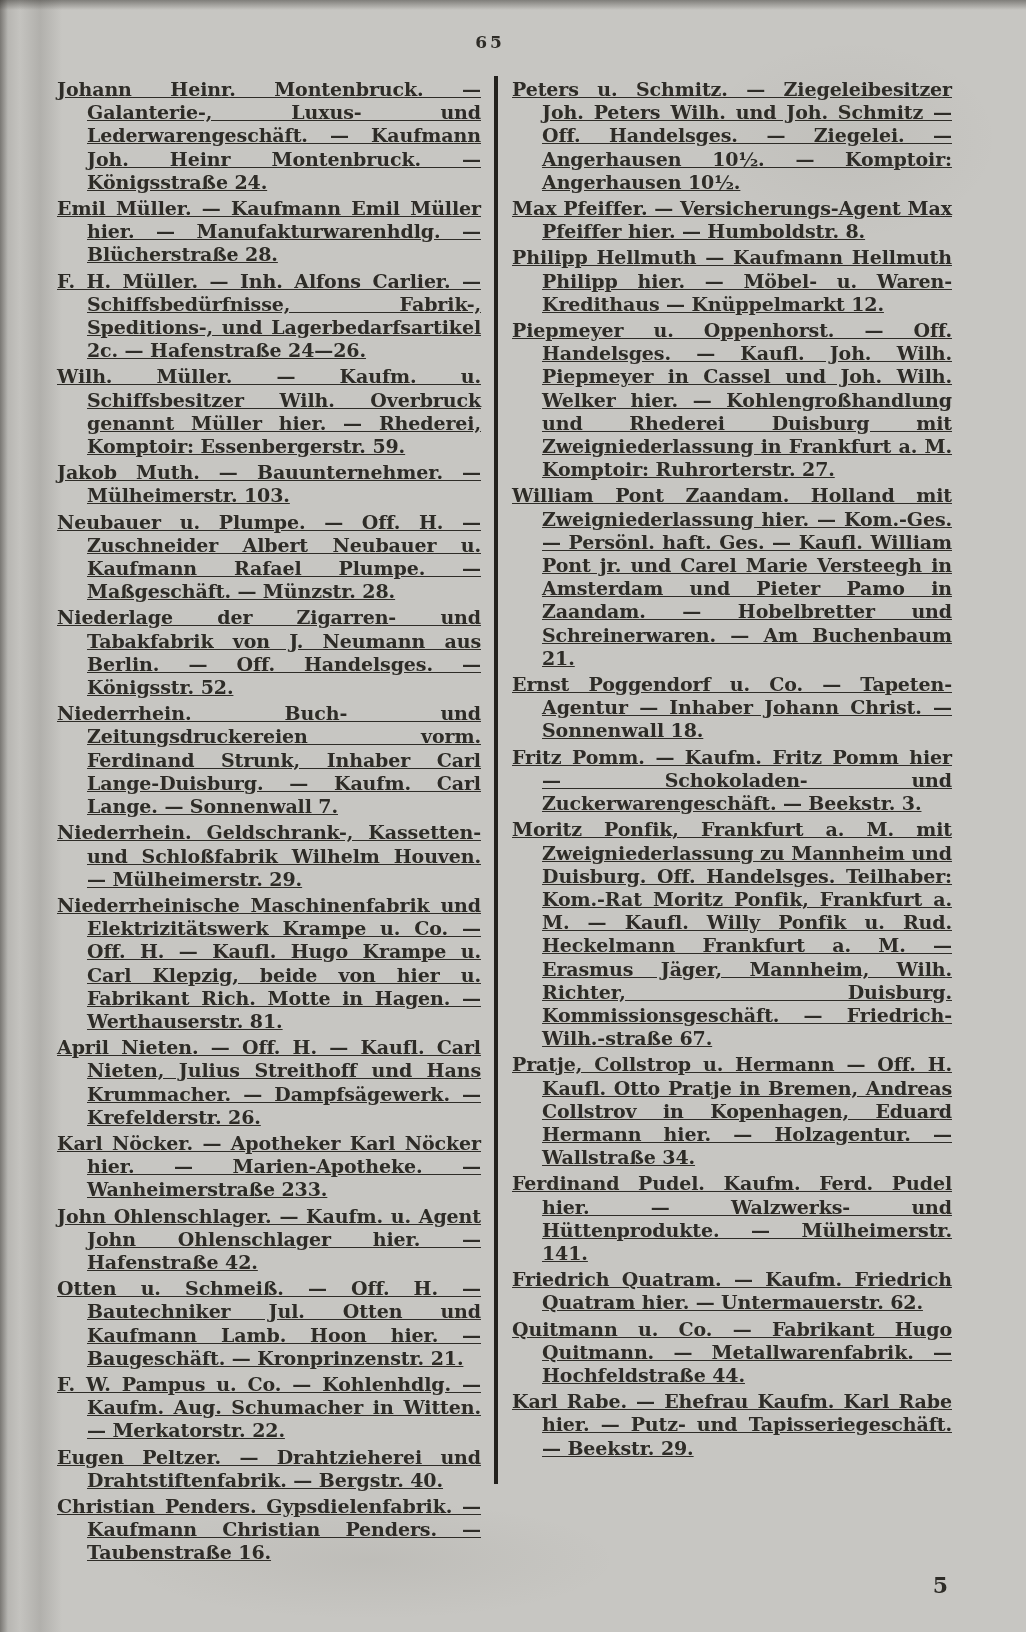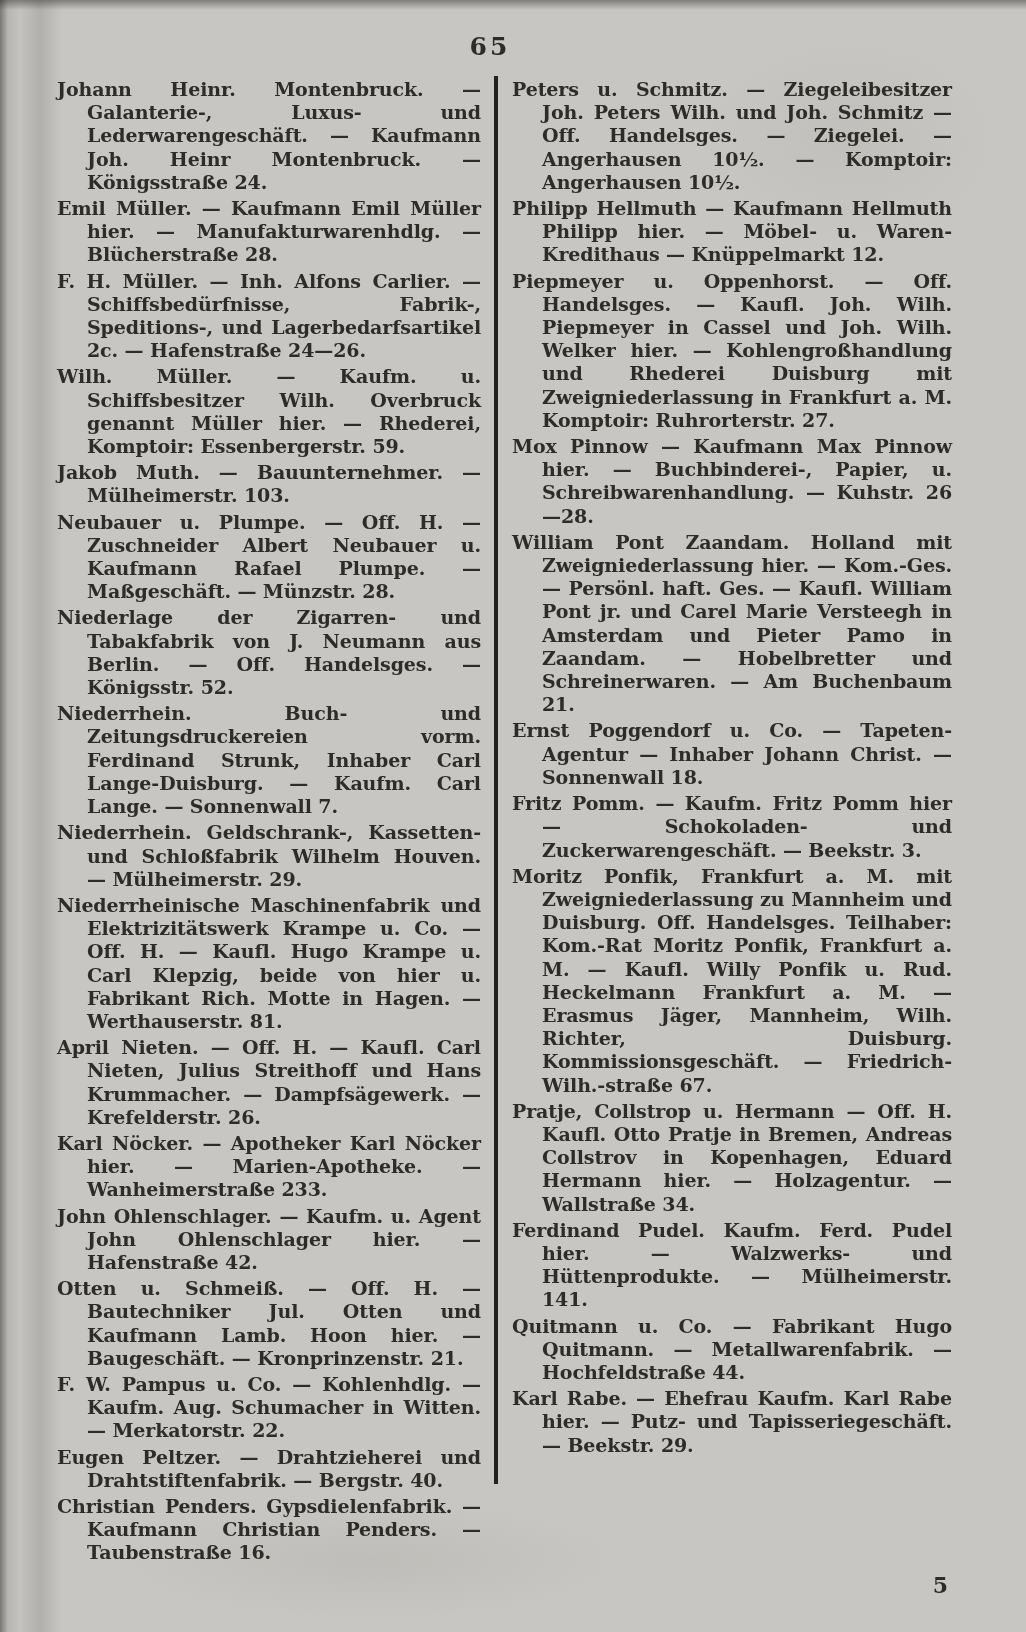--- a/index.html
+++ b/index.html
@@ -40,21 +40,21 @@
   }
   .stain-b {
     position: absolute; left: 700px; top: 40px; width: 300px; height: 200px;
     background: radial-gradient(ellipse at center, rgba(90,85,75,0.06), rgba(90,85,75,0) 70%);
     pointer-events: none;
   }
   .page-number {
     position: absolute;
     top: 32px; left: 430px; width: 120px;
     text-align: center;
-    font-size: 25px;
+    font-size: 17px;
     font-weight: 700;
     letter-spacing: 3px;
   }
   .column {
     position: absolute;
     top: 78px;
     font-size: 19px;
     line-height: 23.2px;
     font-weight: 700;
     letter-spacing: -0.1px;
@@ -65,20 +65,21 @@
     position: absolute;
     left: 494px; top: 76px;
     width: 4px; height: 1408px;
     background: #23211d;
   }
   .entry {
     margin: 0 0 3px 0;
     padding-left: 30px;
     text-indent: -30px;
     text-align: justify;
+    text-decoration: underline;
   }
   .signature {
     position: absolute;
     right: 78px; bottom: 34px;
     font-size: 22px;
     font-weight: 700;
   }
 </style>
 </head>
 <body>
@@ -108,27 +109,28 @@
       <p class="entry">Otten u. Schmeiß. — Off. H. — Bautechniker Jul. Otten und Kaufmann Lamb. Hoon hier. — Baugeschäft. — Kronprinzenstr. 21.</p>
       <p class="entry">F. W. Pampus u. Co. — Kohlenhdlg. — Kaufm. Aug. Schumacher in Witten. — Merkatorstr. 22.</p>
       <p class="entry">Eugen Peltzer. — Drahtzieherei und Drahtstiftenfabrik. — Bergstr. 40.</p>
       <p class="entry">Christian Penders. Gypsdielenfabrik. — Kaufmann Christian Penders. — Taubenstraße 16.</p>
     </div>
 
   <div class="divider"></div>
 
   <div class="column column-right" id="col-right">
       <p class="entry">Peters u. Schmitz. — Ziegeleibesitzer Joh. Peters Wilh. und Joh. Schmitz — Off. Handelsges. — Ziegelei. — Angerhausen 10½. — Komptoir: Angerhausen 10½.</p>
+      <p class="entry">Max Pfeiffer. — Versicherungs-Agent Max Pfeiffer hier. — Humboldstr. 8.</p>
       <p class="entry">Philipp Hellmuth — Kaufmann Hellmuth Philipp hier. — Möbel- u. Waren-Kredithaus — Knüppelmarkt 12.</p>
       <p class="entry">Piepmeyer u. Oppenhorst. — Off. Handelsges. — Kaufl. Joh. Wilh. Piepmeyer in Cassel und Joh. Wilh. Welker hier. — Kohlengroßhandlung und Rhederei Duisburg mit Zweigniederlassung in Frankfurt a. M. Komptoir: Ruhrorterstr. 27.</p>
-      <p class="entry">Mox Pinnow — Kaufmann Max Pinnow hier. — Buchbinderei-, Papier, u. Schreibwarenhandlung. — Kuhstr. 26—28.</p>
       <p class="entry">William Pont Zaandam. Holland mit Zweigniederlassung hier. — Kom.-Ges. — Persönl. haft. Ges. — Kaufl. William Pont jr. und Carel Marie Versteegh in Amsterdam und Pieter Pamo in Zaandam. — Hobelbretter und Schreinerwaren. — Am Buchenbaum 21.</p>
       <p class="entry">Ernst Poggendorf u. Co. — Tapeten-Agentur — Inhaber Johann Christ. — Sonnenwall 18.</p>
       <p class="entry">Fritz Pomm. — Kaufm. Fritz Pomm hier — Schokoladen- und Zuckerwarengeschäft. — Beekstr. 3.</p>
       <p class="entry">Moritz Ponfik, Frankfurt a. M. mit Zweigniederlassung zu Mannheim und Duisburg. Off. Handelsges. Teilhaber: Kom.-Rat Moritz Ponfik, Frankfurt a. M. — Kaufl. Willy Ponfik u. Rud. Heckelmann Frankfurt a. M. — Erasmus Jäger, Mannheim, Wilh. Richter, Duisburg. Kommissionsgeschäft. — Friedrich-Wilh.-straße 67.</p>
       <p class="entry">Pratje, Collstrop u. Hermann — Off. H. Kaufl. Otto Pratje in Bremen, Andreas Collstrov in Kopenhagen, Eduard Hermann hier. — Holzagentur. — Wallstraße 34.</p>
       <p class="entry">Ferdinand Pudel. Kaufm. Ferd. Pudel hier. — Walzwerks- und Hüttenprodukte. — Mülheimerstr. 141.</p>
+      <p class="entry">Friedrich Quatram. — Kaufm. Friedrich Quatram hier. — Untermauerstr. 62.</p>
       <p class="entry">Quitmann u. Co. — Fabrikant Hugo Quitmann. — Metallwarenfabrik. — Hochfeldstraße 44.</p>
       <p class="entry">Karl Rabe. — Ehefrau Kaufm. Karl Rabe hier. — Putz- und Tapisseriegeschäft. — Beekstr. 29.</p>
     </div>
 
   <div class="signature">5</div>
 </div>
 
 </body></html>

